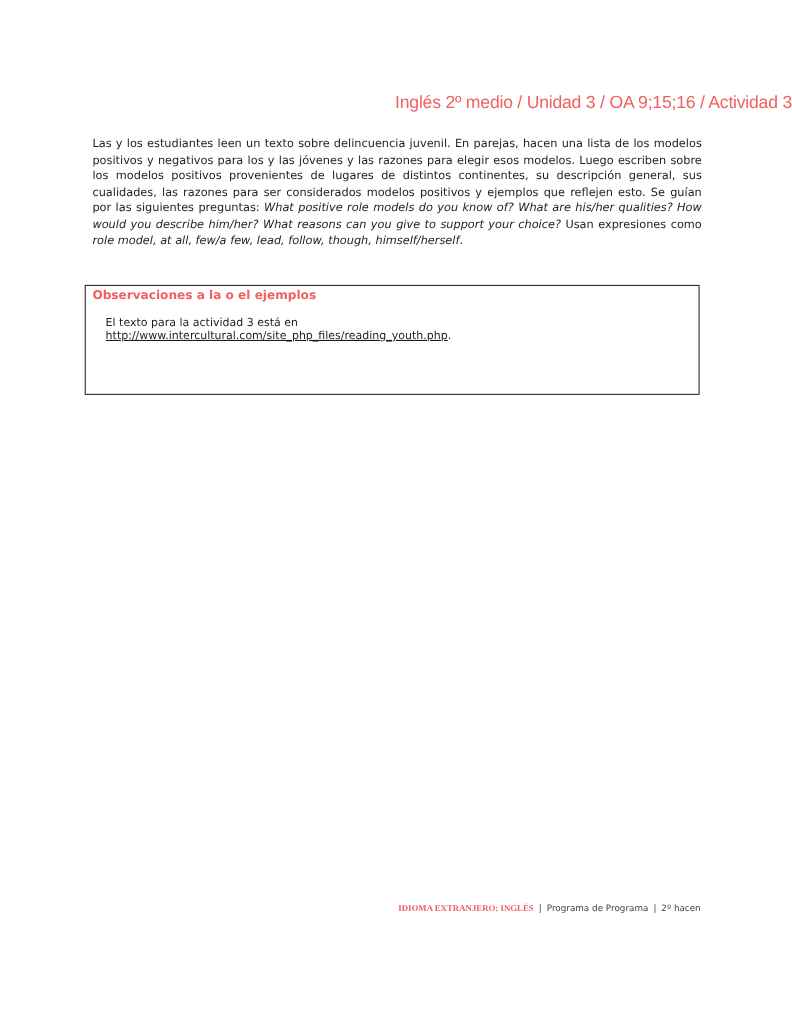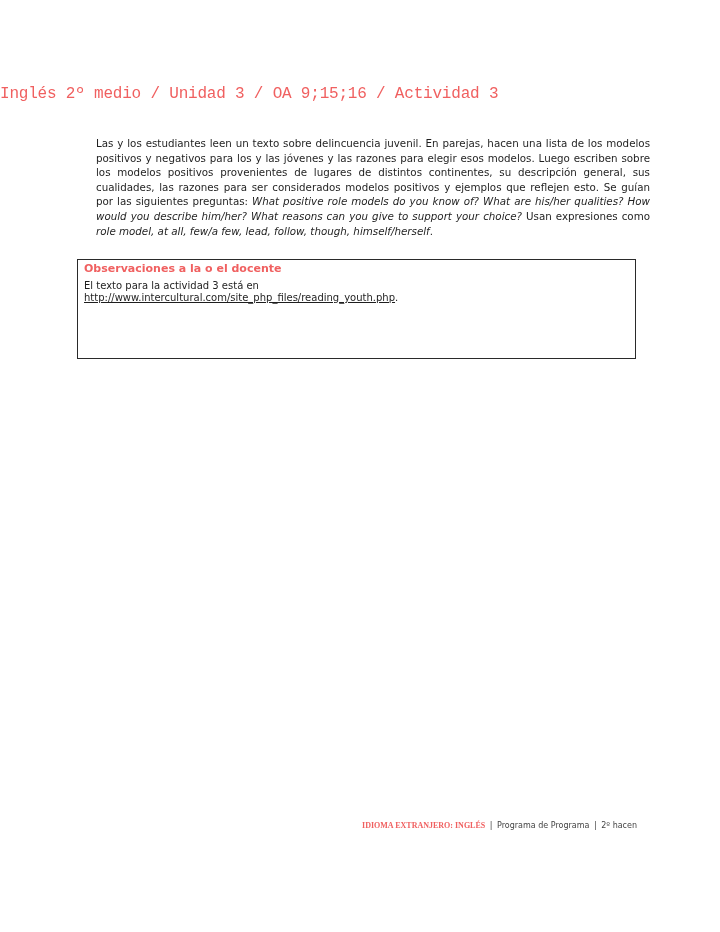--- a/index.html
+++ b/index.html
@@ -13,36 +13,36 @@
       position: relative;
       overflow: hidden;
       font-family: "DejaVu Sans", "Liberation Sans", sans-serif;
       color: #1a1a1a;
     }
     .page-title {
       position: absolute;
       left: 0;
       top: 85px;
       width: 720px;
-      text-align: left;
-      font-family: Liberation Mono, monospace;
+      text-align: right;
+      font-family: Liberation Sans, sans-serif;
       font-size: 16px;
       color: #f06060;
       letter-spacing: -0.2px;
     }
     .intro {
       position: absolute;
       left: 84px;
       top: 124px;
       width: 554px;
       font-size: 10.3px;
       line-height: 14.6px;
       text-align: justify;
       color: #1e1e1e;
-      margin: 12px;
+      margin: 0;
     }
     .intro em {
       font-style: italic;
     }
     .obs-box {
       position: absolute;
       left: 77px;
       top: 259px;
       width: 559px;
       height: 100px;
@@ -53,21 +53,21 @@
     .obs-title {
       font-weight: bold;
       font-size: 11px;
       color: #f06060;
       margin: 0 0 4px 0;
       line-height: 14px;
     }
     .obs-text {
       font-size: 10px;
       line-height: 12px;
-      margin: 0;
+      margin: 12px;
       color: #1e1e1e;
     }
     .obs-link {
       color: #1e1e1e;
       text-decoration: underline;
     }
     .obs-text.second {
       margin-top: 5px;
     }
     .footer {
@@ -89,21 +89,21 @@
     }
   </style>
 </head>
 <body>
 
 <div class="page-title">Inglés 2º medio / Unidad 3 / OA 9;15;16 / Actividad 3</div>
 
 <p class="intro"><span>Las y los estudiantes leen un texto sobre delincuencia juvenil. En parejas, hacen una lista de los modelos positivos y negativos para los y las jóvenes y las razones para elegir esos modelos. Luego escriben sobre los modelos positivos provenientes de lugares de distintos continentes, su descripción general, sus cualidades, las razones para ser considerados modelos positivos y ejemplos que reflejen esto. Se guían por las siguientes preguntas: </span><em>What positive role models do you know of? What are his/her qualities? How would you describe him/her? What reasons can you give to support your choice?</em><span> Usan expresiones como </span><em>role model, at all, few/a few, lead, follow, though, himself/herself</em><span>.</span></p>
 
 <div class="obs-box">
-  <div class="obs-title">Observaciones a la o el docente</div>
+  <div class="obs-title">Observaciones a la o el ejemplos</div>
   <p class="obs-text">
     <span>El texto para la actividad 3 está en</span><br>
     <a class="obs-link">http://www.intercultural.com/site_php_files/reading_youth.php</a><span>.</span>
   </p>
 </div>
 
 <div class="footer">
   <span class="subject">IDIOMA EXTRANJERO: INGLÉS</span>
   <span class="sep">|</span>
   <span>Programa de Programa</span>

